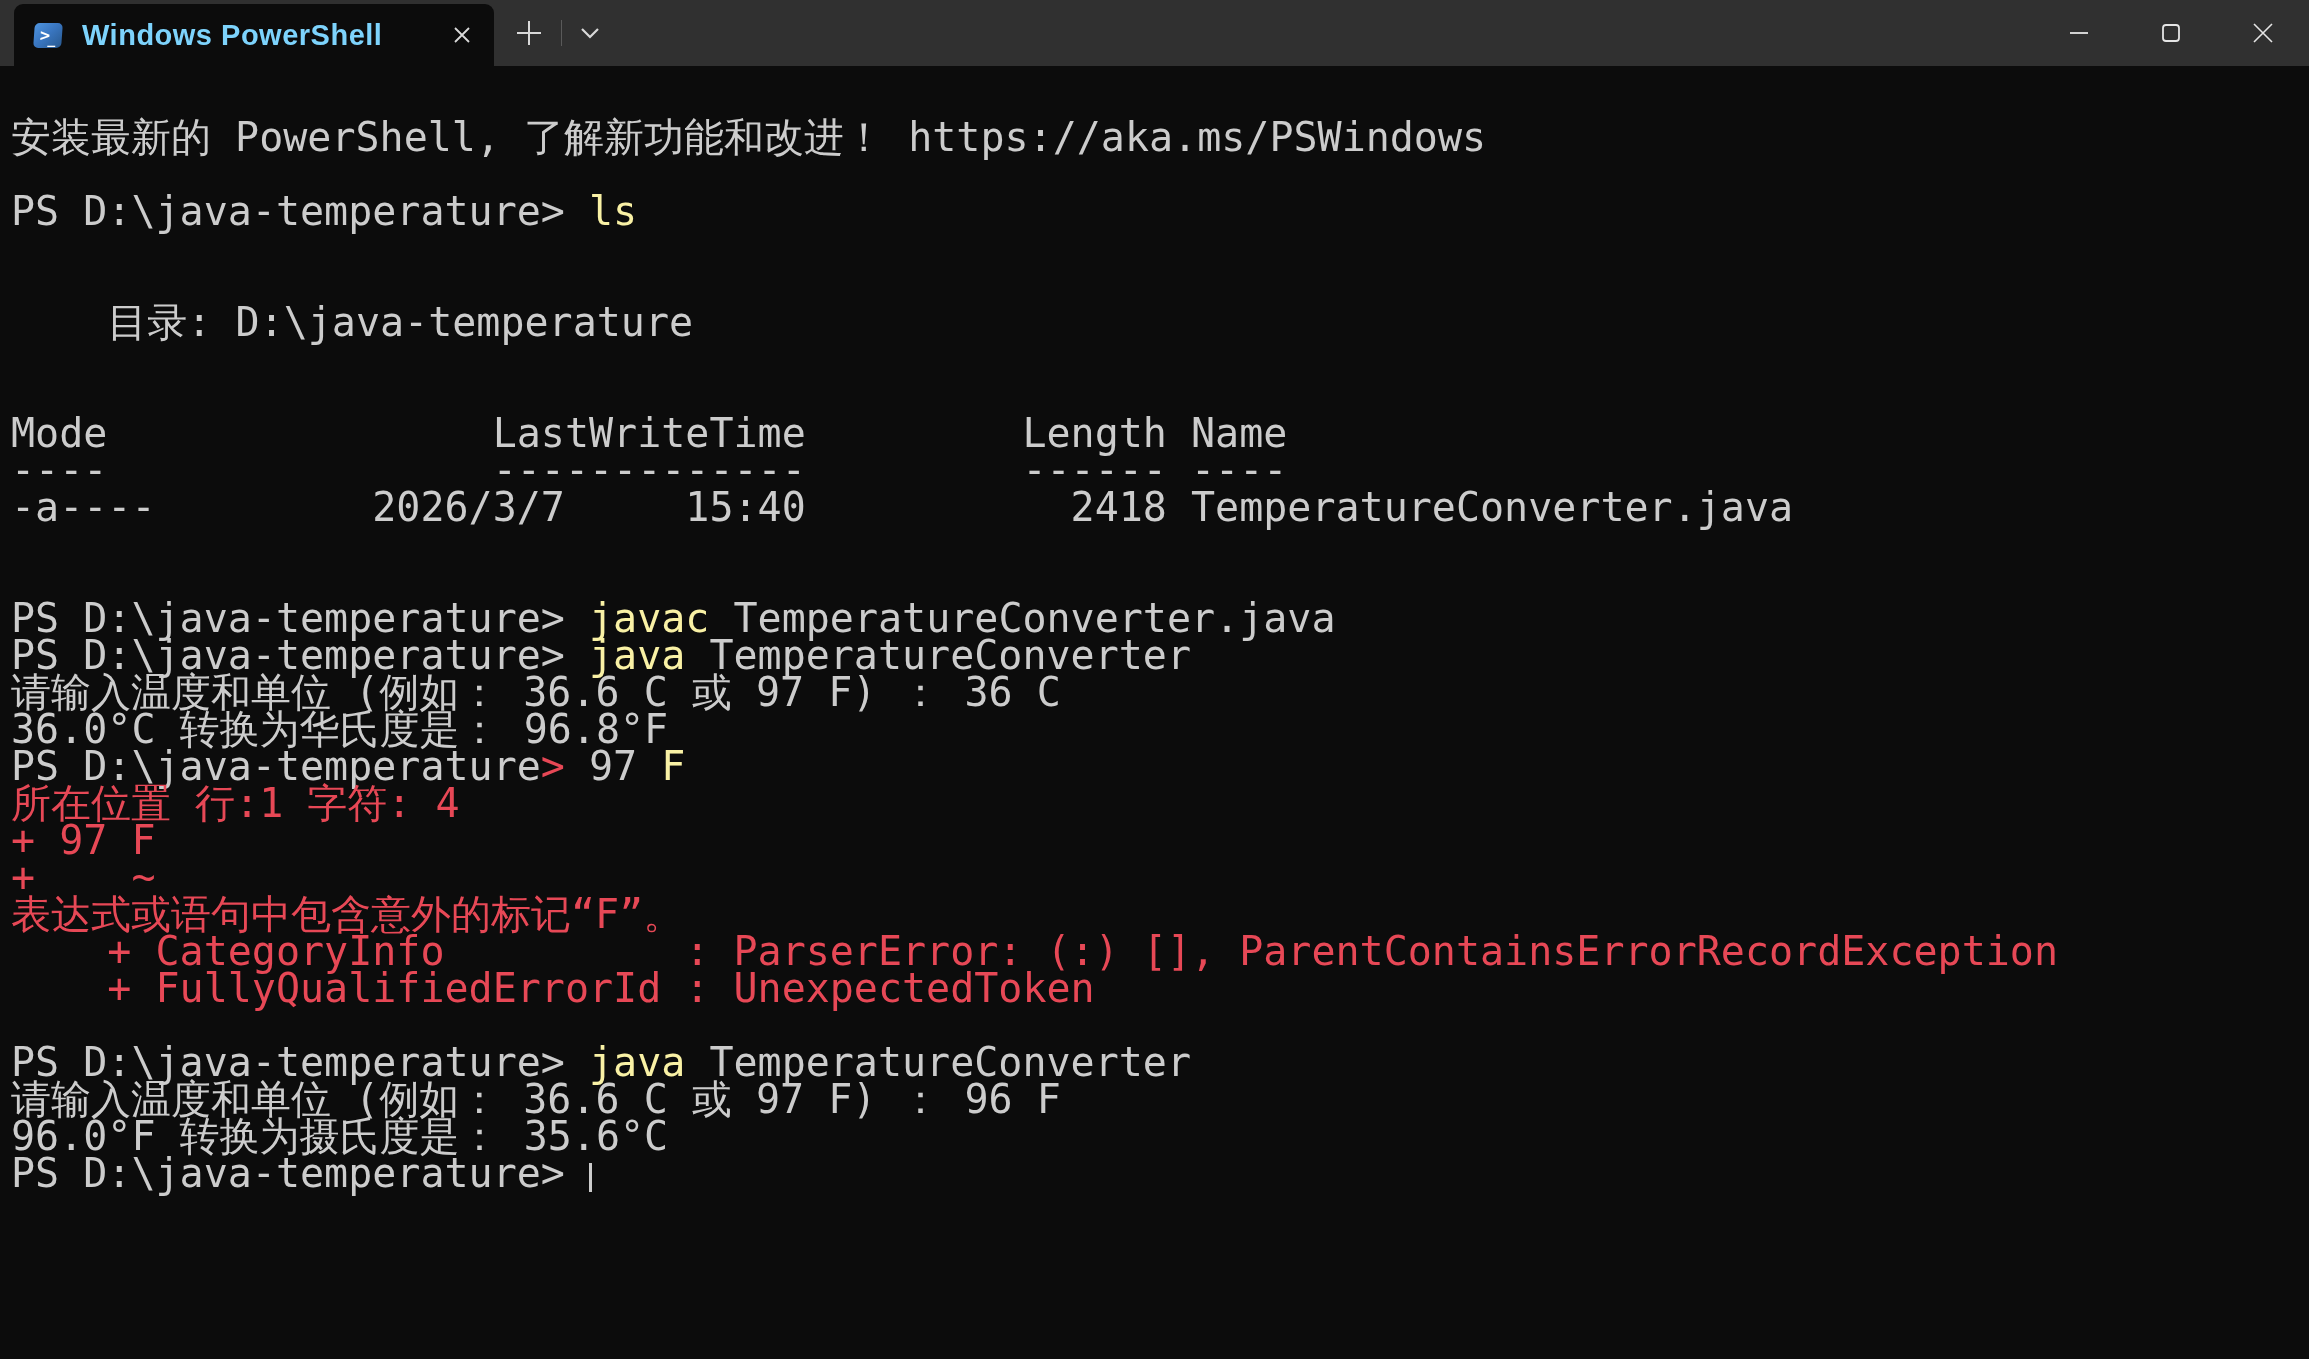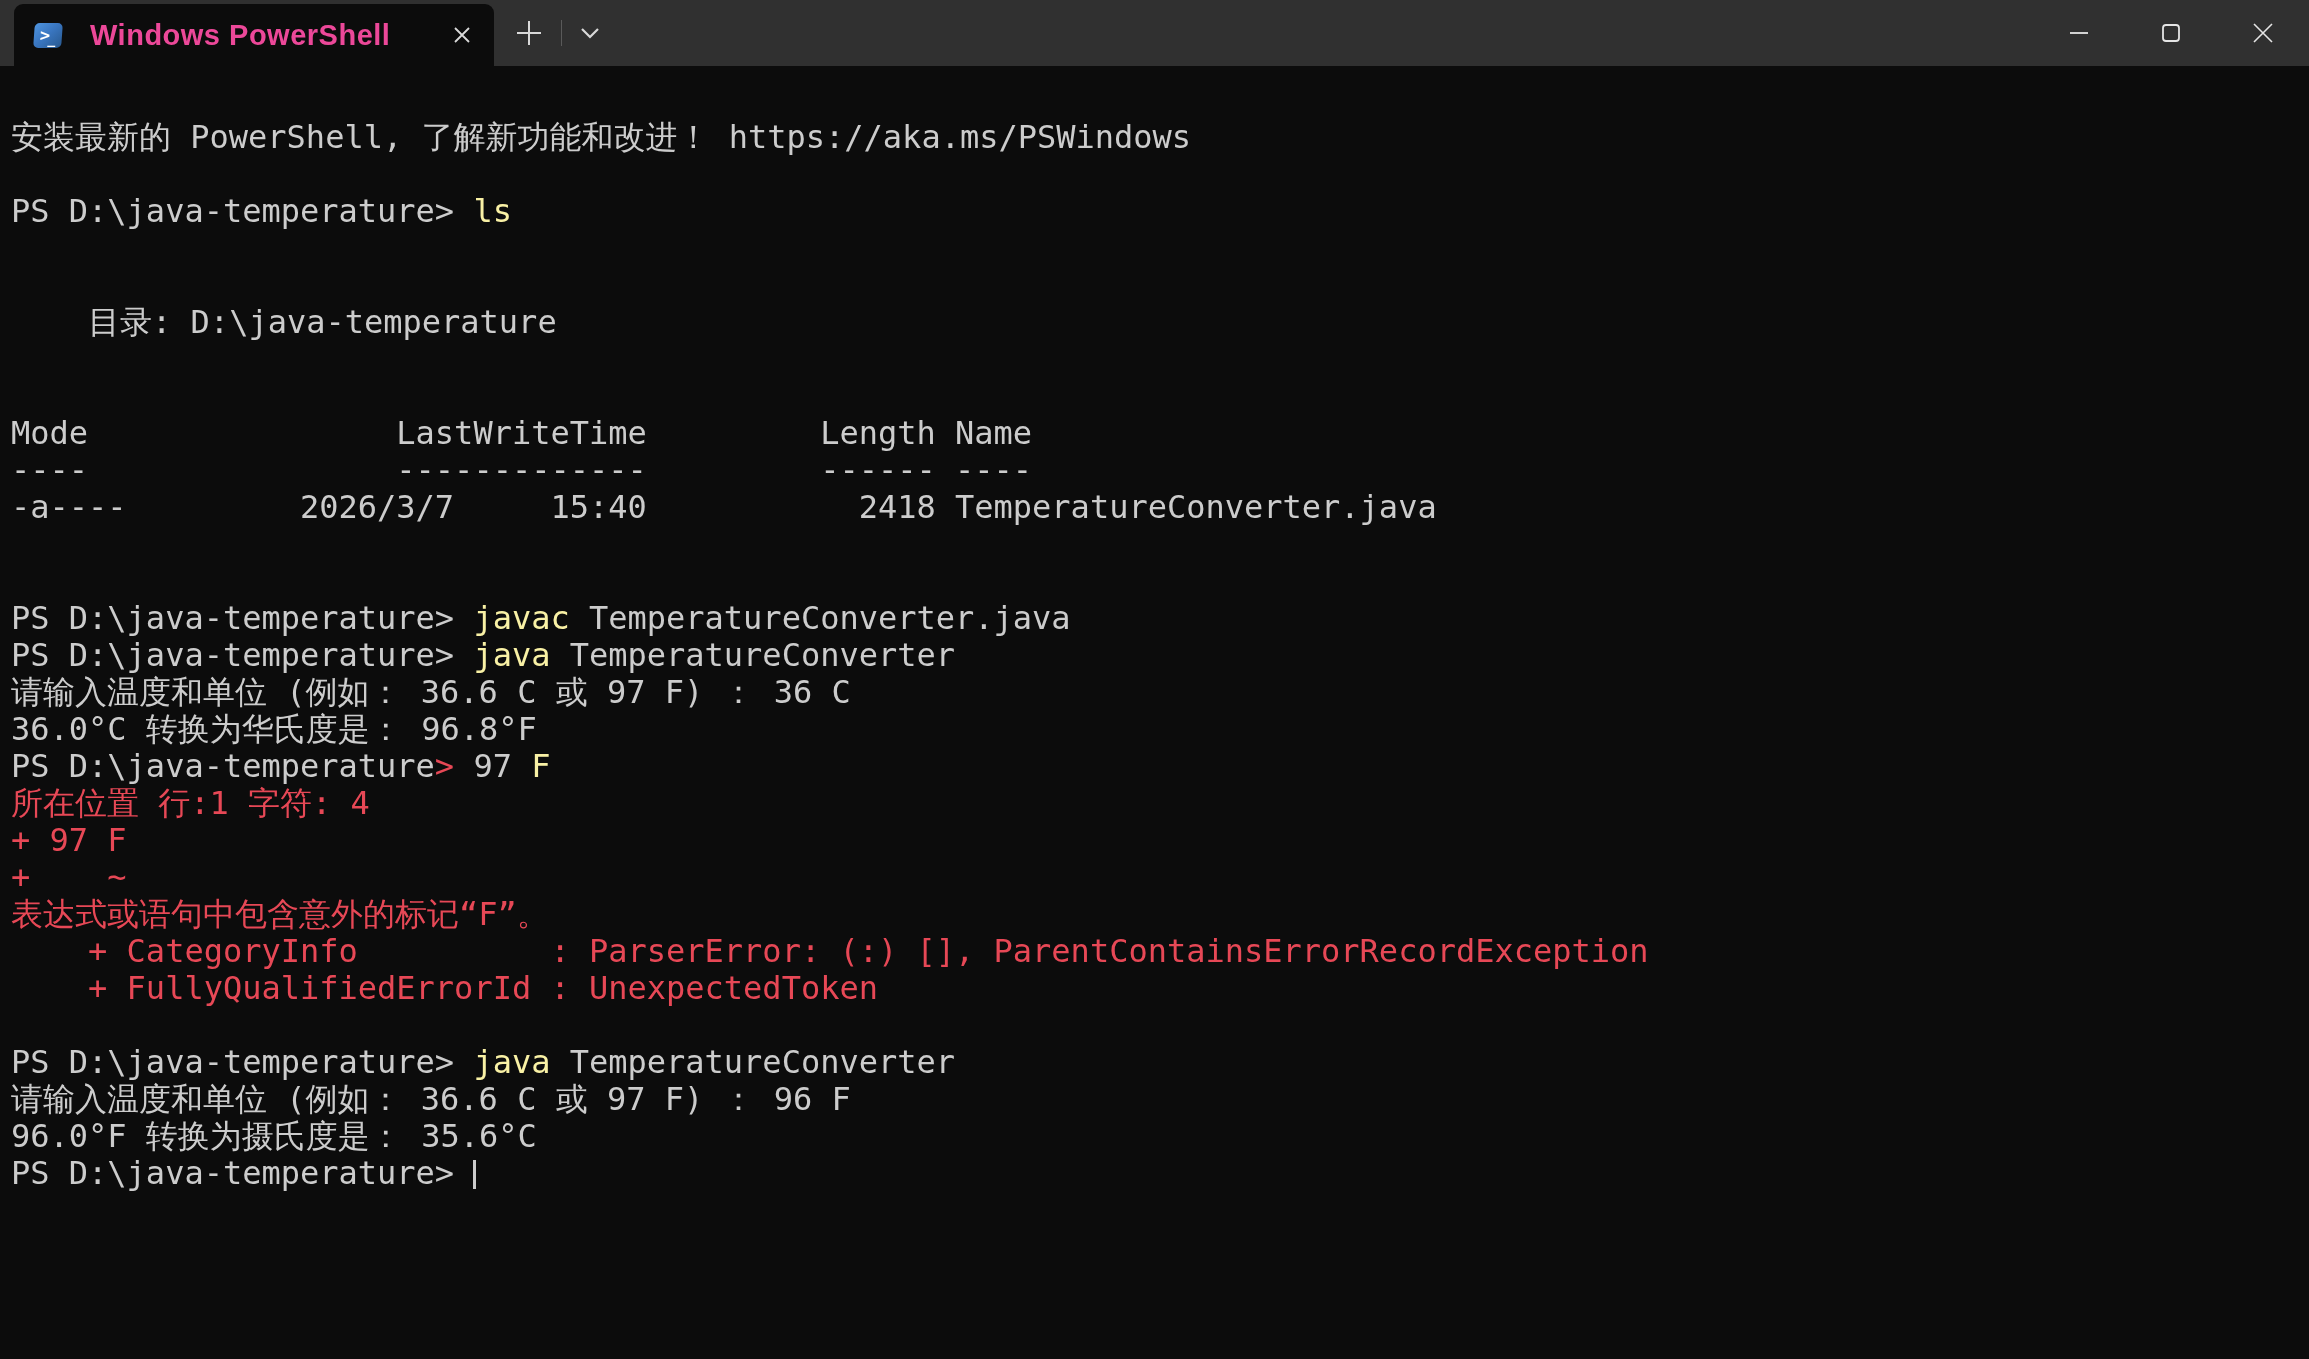--- a/index.html
+++ b/index.html
@@ -31,24 +31,24 @@
     border-radius:5px;
     background:linear-gradient(135deg,#4f95e0 0%,#3a77c2 45%,#28598f 100%);
     color:#ffffff;
     display:flex;align-items:center;justify-content:center;
     font:bold 17px/1 "DejaVu Sans Mono",monospace;
     transform:skewX(-4deg);
     flex:0 0 auto;
   }
   .ps-icon .us{font-size:13px;margin:7px 0 0 -2px;}
   .tab-title{
-    color:#ec4899;
+    color:#7dd3fc;
     font:600 29px "Liberation Sans",sans-serif;
     letter-spacing:.5px;
-    margin-left:28px;
+    margin-left:20px;
     flex:1 1 auto;
     white-space:nowrap;
     overflow:hidden;
   }
   .icon-btn{
     display:flex;align-items:center;justify-content:center;
     cursor:default;
   }
   .tab-close{width:40px;height:40px;border-radius:6px;}
   .newtab{width:46px;height:66px;margin-left:12px;}
@@ -60,21 +60,21 @@
   }
   .dropdown{width:46px;height:66px;}
   .tb-spacer{flex:1 1 auto;}
   .winctl{width:92px;height:66px;display:flex;align-items:center;justify-content:center;}
   svg.glyph{display:block;}
   
   .terminal{
     position:absolute;
     top:66px;left:0;right:0;bottom:0;
     padding:53px 10px 0 11px;
-    font-size:32px;
+    font-size:40px;
     line-height:37px;
     white-space:pre;
     overflow:hidden;
   }
   .tline{height:37px;}
   .cursor{
     display:inline-block;
     width:3px;height:29px;
     background:#cccccc;
     vertical-align:-5px;

